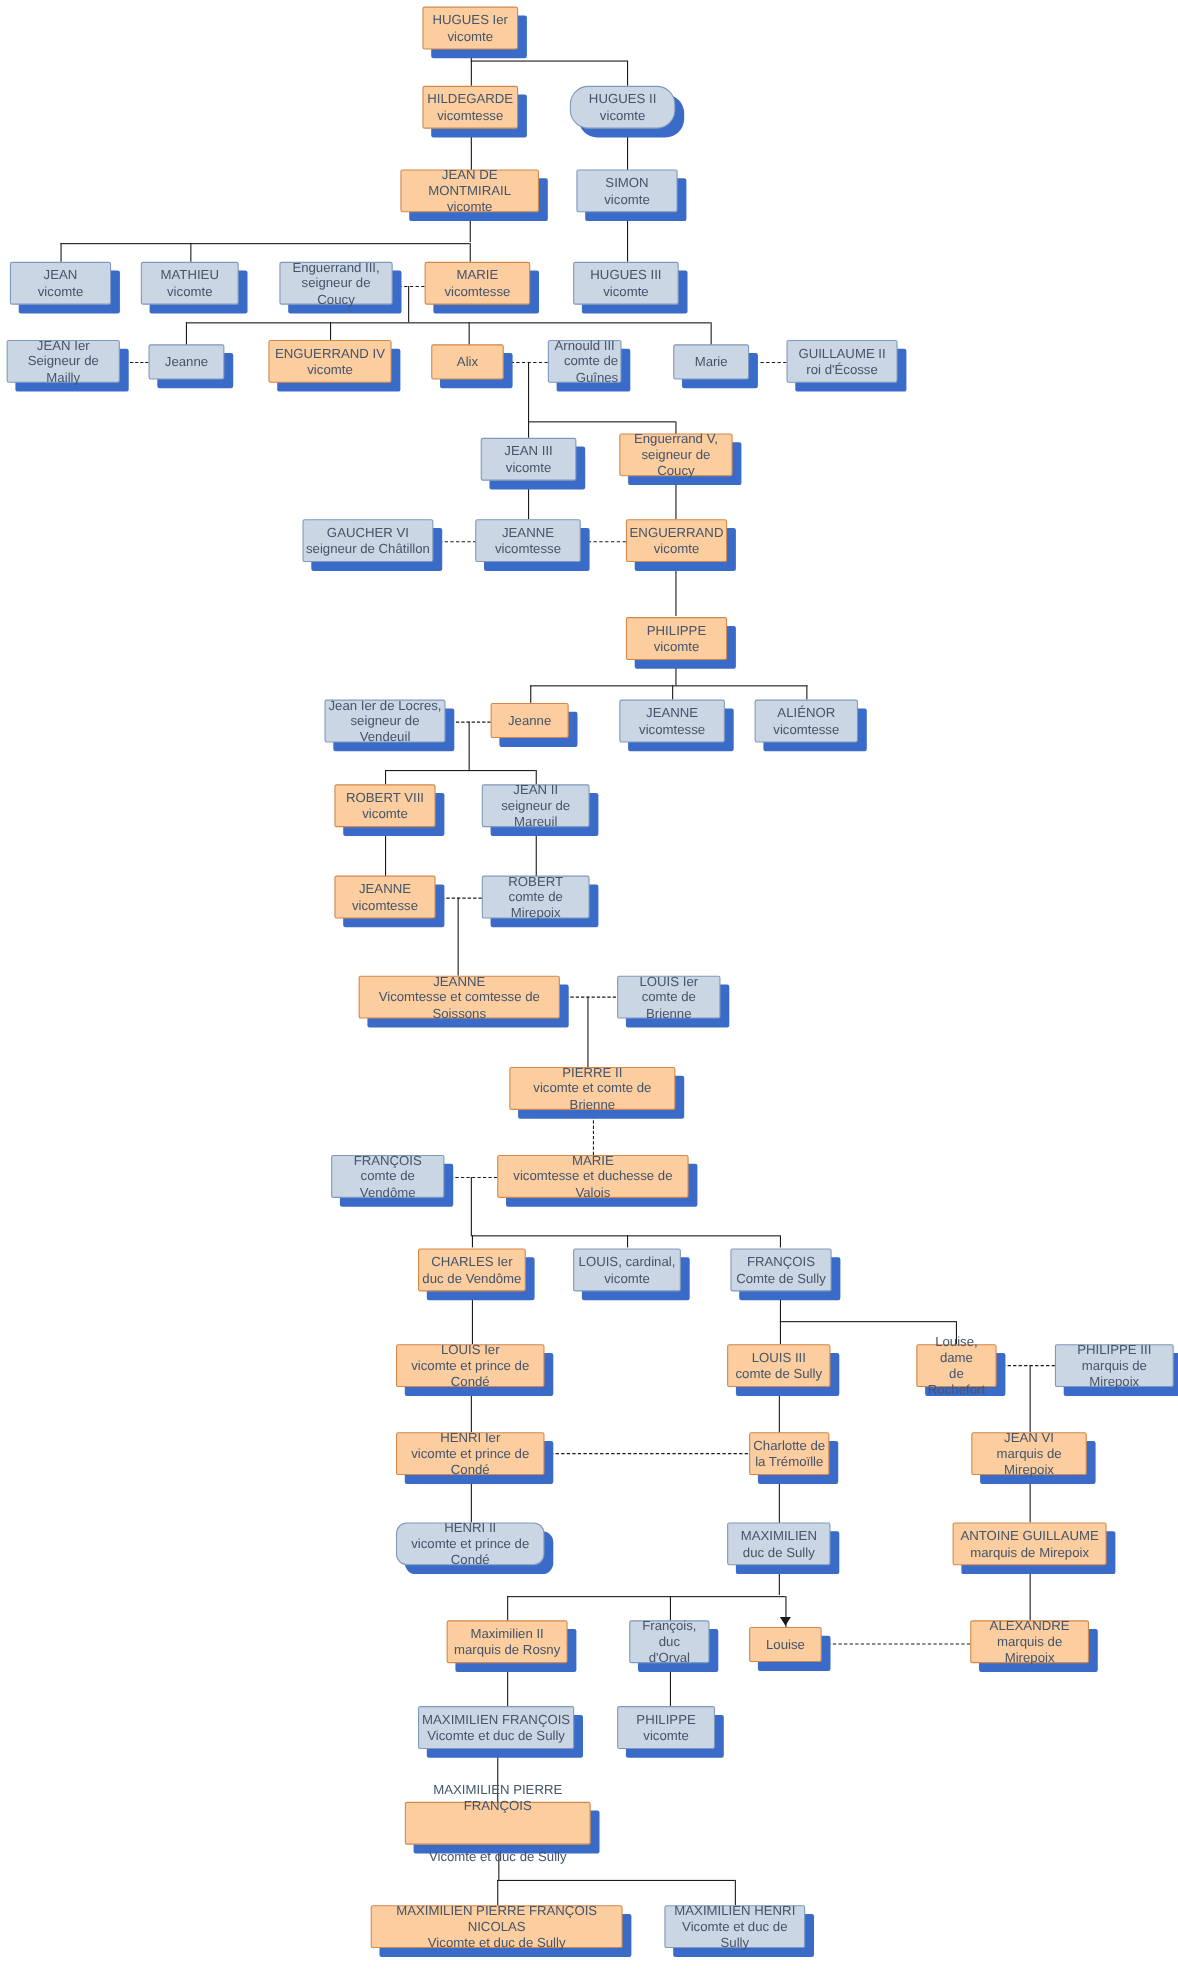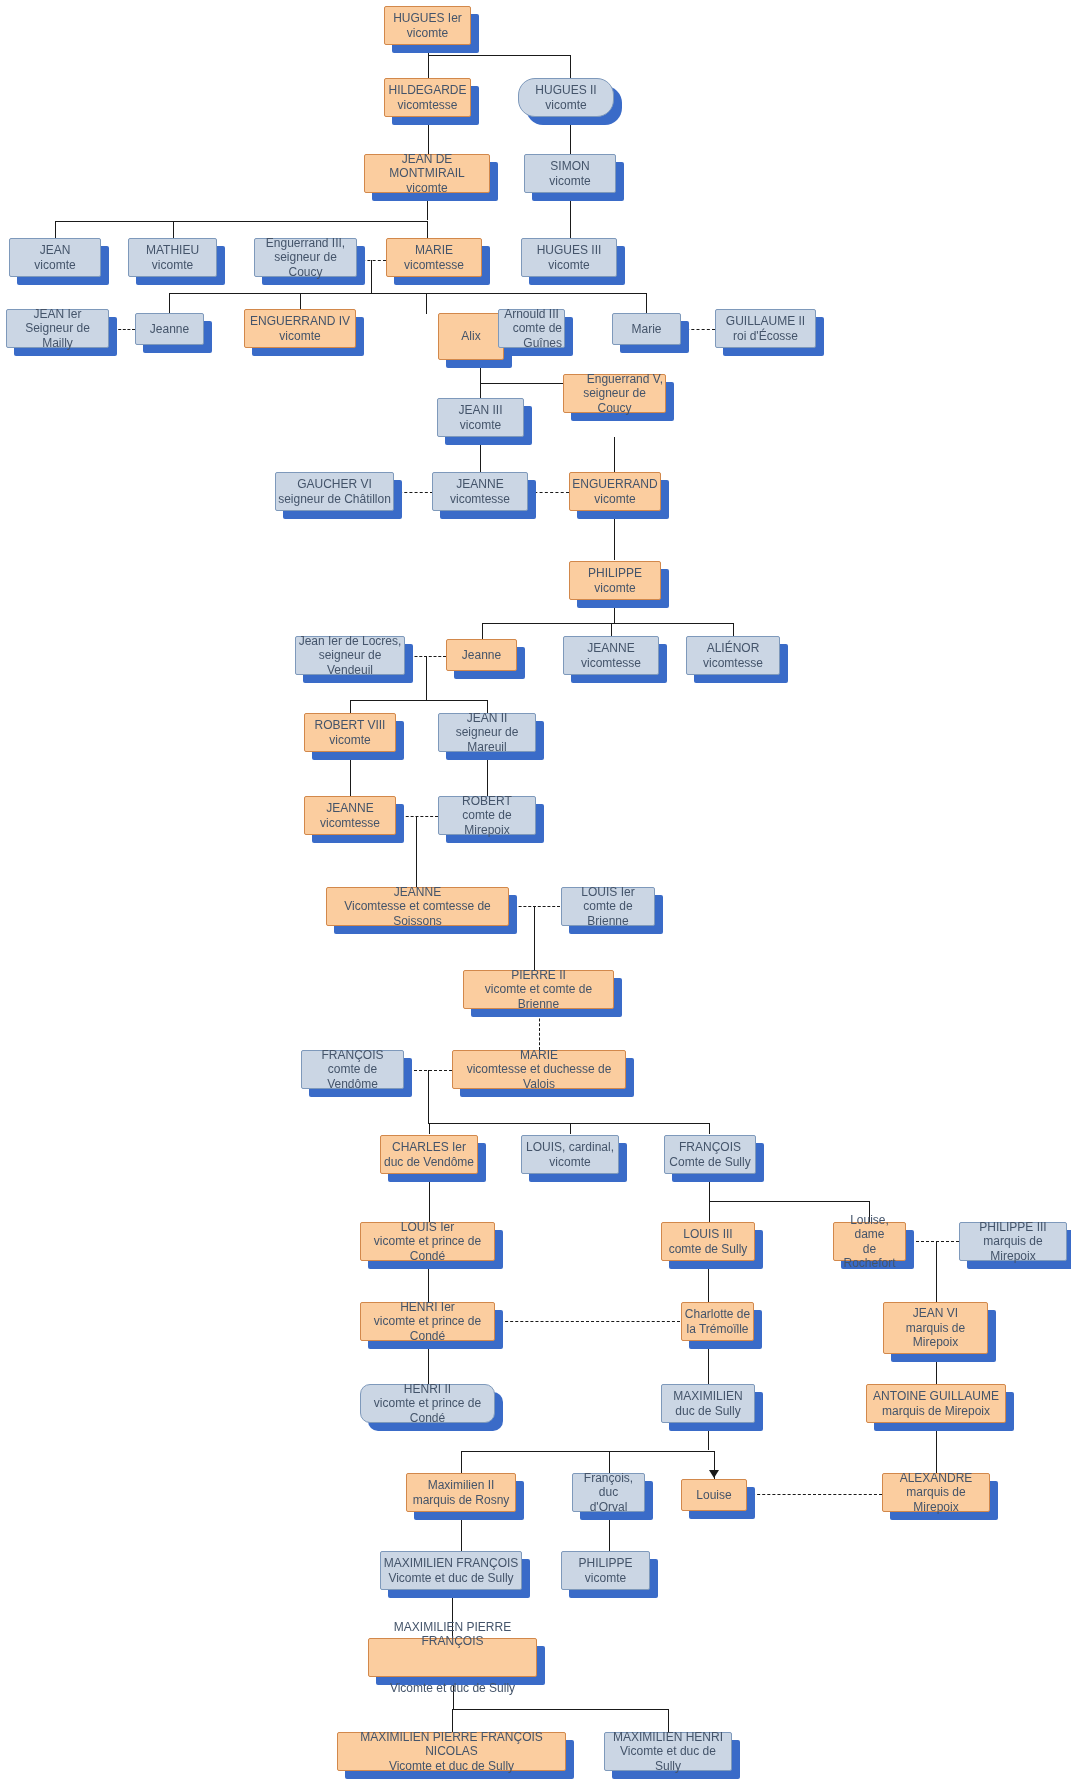--- a/index.html
+++ b/index.html
@@ -170,39 +170,39 @@
       <div>JEAN Ier</div>
       <div>Seigneur de Mailly</div>
     </div>
     <div class="node other" style="left: 135px; top: 313px; width: 69px; height: 32px;">
       <div>Jeanne</div>
     </div>
     <div class="node main" style="left: 244px; top: 309px; width: 112px; height: 39px;">
       <div>ENGUERRAND IV</div>
       <div>vicomte</div>
     </div>
-    <div class="node main" style="left: 392px; top: 313px; width: 66px; height: 47px; margin-left: 46px;">
+    <div class="node main" style="left: 392px; top: 313px; width: 66px; height: 32px;">
       <div>Alix</div>
     </div>
     <div class="node other" style="left: 498px; top: 309px; width: 67px; height: 39px; text-align: right;">
       <div>Arnould III</div>
       <div>comte de Guînes</div>
     </div>
     <div class="node other" style="left: 612px; top: 313px; width: 69px; height: 32px;">
       <div>Marie</div>
     </div>
     <div class="node other" style="left: 715px; top: 309px; width: 101px; height: 39px;">
       <div>GUILLAUME II</div>
       <div>roi d'Écosse</div>
     </div>
     <div class="node other" style="left: 437px; top: 398px; width: 87px; height: 39px;">
       <div>JEAN III</div>
       <div>vicomte</div>
     </div>
-    <div class="node main" style="left: 563px; top: 374px; width: 103px; height: 39px; align-items: flex-end;">
+    <div class="node main" style="left: 563px; top: 394px; width: 103px; height: 39px;">
       <div>Enguerrand V,</div>
       <div>seigneur de Coucy</div>
     </div>
     <div class="node other" style="left: 275px; top: 472px; width: 119px; height: 39px;">
       <div>GAUCHER VI</div>
       <div>seigneur de Châtillon</div>
     </div>
     <div class="node other" style="left: 432px; top: 472px; width: 96px; height: 39px;">
       <div>JEANNE</div>
       <div>vicomtesse</div>
@@ -295,21 +295,21 @@
       <div>marquis de Mirepoix</div>
     </div>
     <div class="node main" style="left: 360px; top: 1302px; width: 135px; height: 39px;">
       <div>HENRI Ier</div>
       <div>vicomte et prince de Condé</div>
     </div>
     <div class="node main" style="left: 681px; top: 1302px; width: 73px; height: 39px;">
       <div>Charlotte de</div>
       <div>la Trémoïlle</div>
     </div>
-    <div class="node main" style="left: 883px; top: 1302px; width: 105px; height: 52px;">
+    <div class="node main" style="left: 883px; top: 1302px; width: 105px; height: 39px;">
       <div>JEAN VI</div>
       <div>marquis de Mirepoix</div>
     </div>
     <div class="node other" style="left: 360px; top: 1384px; width: 135px; height: 39px; border-radius: 10px;">
       <div>HENRI II</div>
       <div>vicomte et prince de Condé</div>
     </div>
     <div class="node other" style="left: 661px; top: 1384px; width: 94px; height: 39px;">
       <div>MAXIMILIEN</div>
       <div>duc de Sully</div>

